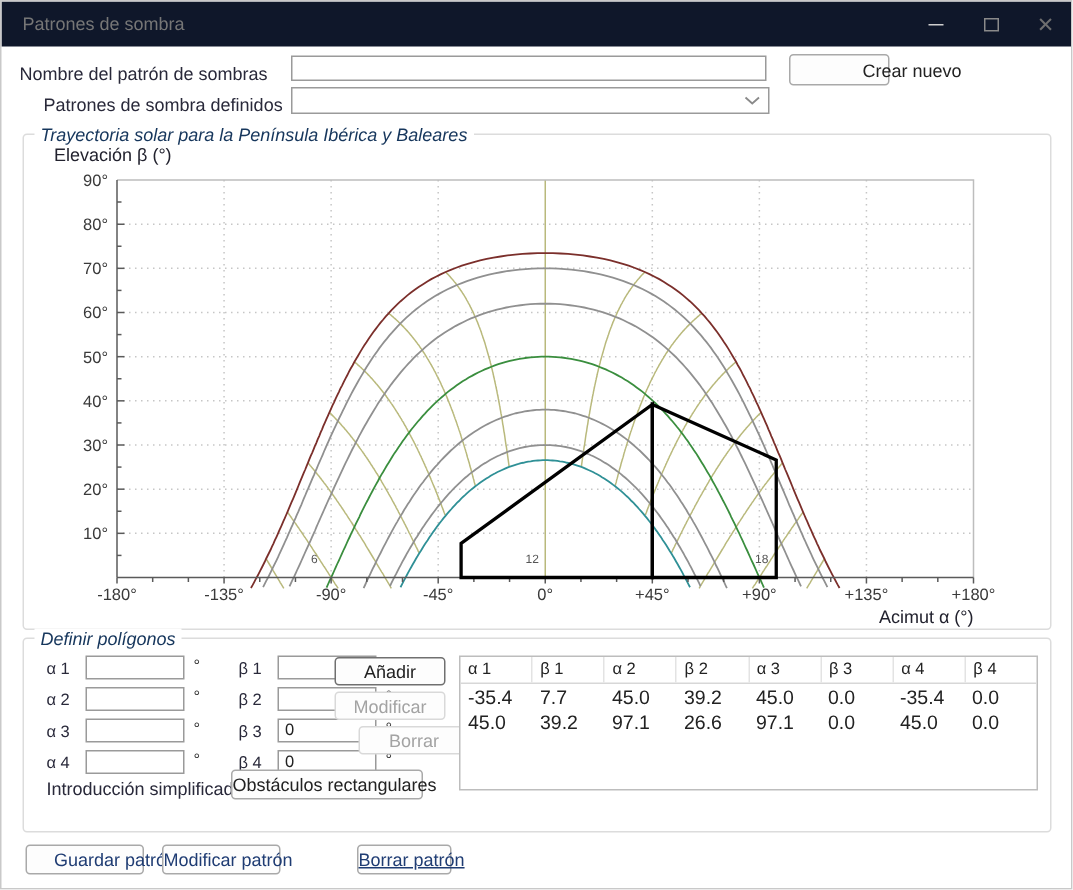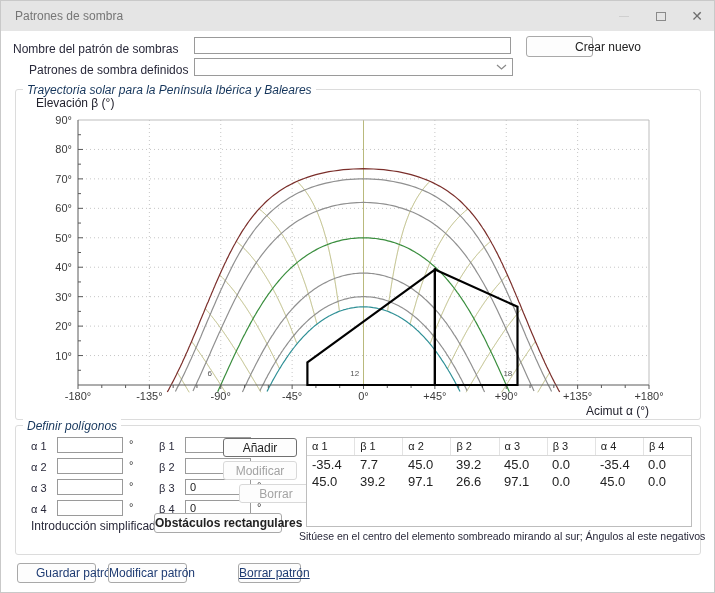--- a/index.html
+++ b/index.html
@@ -2,21 +2,21 @@
 <html><head>
 <meta charset="utf-8">
 <style>
   html,body{margin:0;padding:0;background:#f0f0f0;}
   *{box-sizing:border-box;}
   .window{
     position:relative;width:715px;height:593px;background:#ffffff;
     border:1px solid #c9c9c9;
     font-family:"Liberation Sans", sans-serif;color:#222;overflow:hidden;
   }
-  .titlebar{position:absolute;left:0;top:0;width:100%;height:30px;background:#e5e5e5;text-align:right;}
+  .titlebar{position:absolute;left:0;top:0;width:100%;height:30px;background:#0f172a;text-align:right;}
   .title-text{position:absolute;left:14px;top:8px;font-size:12px;color:#767676;}
   .win-btn{position:absolute;top:6px;width:24px;height:18px;display:flex;align-items:center;justify-content:center;cursor:default;}
   .min-glyph{display:inline-block;width:10px;border-top:1px solid #cfcfcf;}
   .max-glyph{display:inline-block;width:10px;height:9px;border:1px solid #8a8a8a;}
   .close-glyph{font-size:14px;color:#6e6e6e;line-height:1;}
   .lbl{position:absolute;font-size:12px;color:#29293a;white-space:nowrap;}
   .tb{position:absolute;border:1px solid #9a9a9a;background:#fff;font-family:inherit;font-size:12px;padding:1px 4px;color:#222;}
   .btn{position:absolute;border:1px solid #a9a9a9;background:#fdfdfd;border-radius:3px;
        font-family:inherit;font-size:12px;color:#222;text-align:center;padding:0;cursor:default;white-space:nowrap;}
   .btn.primary-border{border-color:#707070;}
@@ -211,21 +211,21 @@
   <div class="deg" style="left:128px;top:500px;">°</div>
   <div class="lbl" style="left:158px;top:502px;font-size:11px;">β 4</div>
   <input class="tb" style="left: 184px; top: 499px; width: 66px; height: 16px; font-size: 11px;" value="0">
   <div class="deg" style="left:256px;top:500px;">°</div>
 
   <button class="btn primary-border" style="left:222px;top:437px;width:74px;height:19px;">Añadir</button>
   <button class="btn disabled" style="left:222px;top:460px;width:74px;height:19px;">Modificar</button>
   <button class="btn disabled" style="left:222px;top:483px;width:74px;height:19px;margin-left:16px;">Borrar</button>
 
   <div class="lbl" style="left:30px;top:518px;">Introducción simplificada</div>
-  <button class="btn" style="left:153px;top:512px;width:128px;height:20px;font-weight:bold;">Obstáculos rectangulares</button>
+  <button class="btn" style="left:153px;top:512px;width:128px;height:20px;">Obstáculos rectangulares</button>
 
   <div class="ptable">
       <div class="tr th-row">
         <div class="th">α 1</div>
         <div class="th">β 1</div>
         <div class="th">α 2</div>
         <div class="th">β 2</div>
         <div class="th">α 3</div>
         <div class="th">β 3</div>
         <div class="th">α 4</div>
@@ -245,18 +245,17 @@
         <div class="td">45.0</div>
         <div class="td">39.2</div>
         <div class="td">97.1</div>
         <div class="td">26.6</div>
         <div class="td">97.1</div>
         <div class="td">0.0</div>
         <div class="td">45.0</div>
         <div class="td">0.0</div>
       </div>
     </div>
-  <div class="note">Sitúese en el centro del elemento sombreado mirando al sur; Ángulos al este negativos</div>
 
   <button class="btn navy" style="left:16px;top:562px;width:79px;height:20px;padding-left:18px;">Guardar patrón</button>
   <button class="btn navy" style="left:107px;top:562px;width:79px;height:20px;">Modificar patrón</button>
   <button class="btn navy" style="left:237px;top:562px;width:63px;height:20px;text-decoration:underline;">Borrar patrón</button>
 </div>
 
 </body></html>

